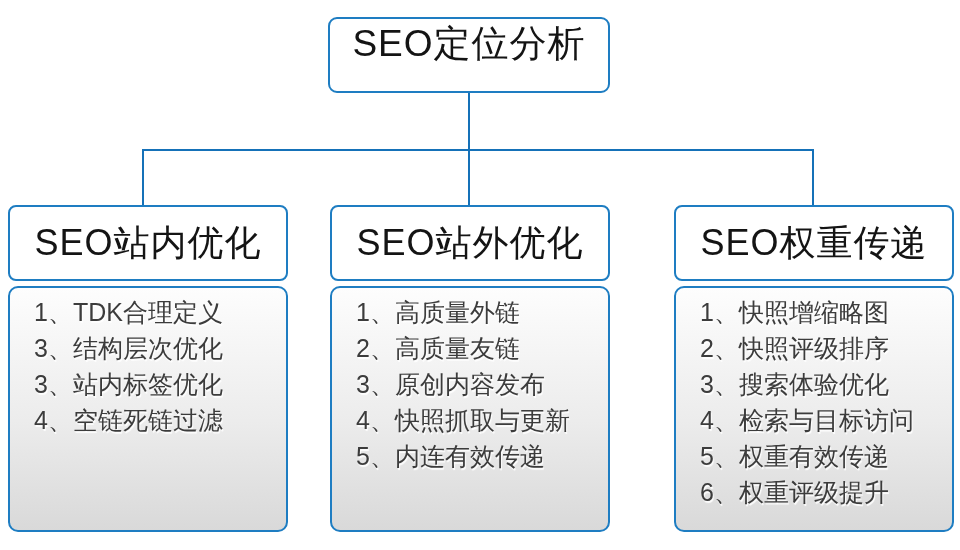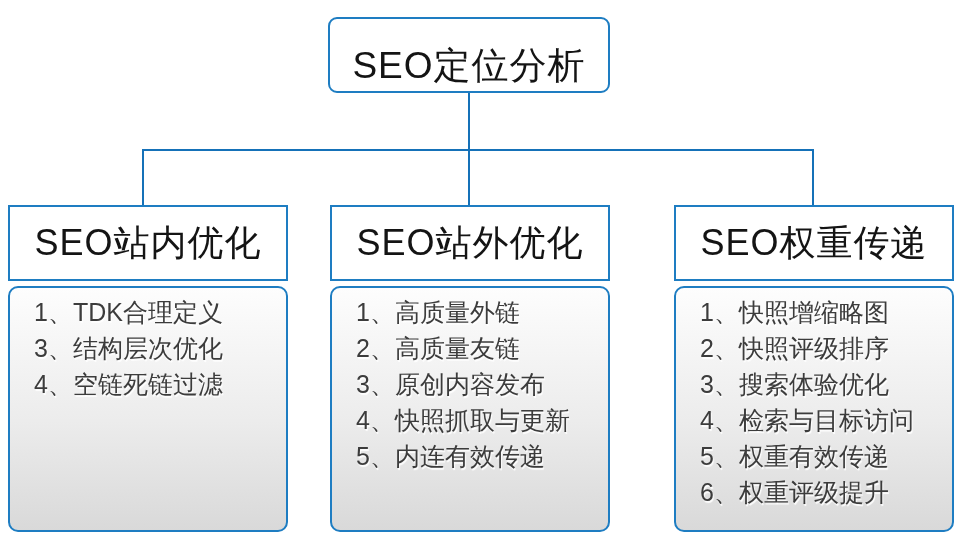--- a/index.html
+++ b/index.html
@@ -26,21 +26,21 @@
     position: absolute;
     left: 328px;
     top: 17px;
     width: 282px;
     height: 76px;
     box-sizing: border-box;
     background: #ffffff;
     border: 2px solid #1e7dc2;
     border-radius: 9px;
     display: flex;
-    align-items: flex-end;
+    align-items: flex-start;
     justify-content: center;
     font-size: 37px;
     color: #141414;
     letter-spacing: 1px;
     white-space: nowrap;
   }
 
   .column {
     position: absolute;
     top: 205px;
@@ -52,21 +52,21 @@
 
   .header-box {
     position: absolute;
     top: 0;
     left: 0;
     width: 280px;
     height: 76px;
     box-sizing: border-box;
     background: #ffffff;
     border: 2px solid #1e7dc2;
-    border-radius: 0;
+    border-radius: 8px;
     display: flex;
     align-items: center;
     justify-content: center;
     font-size: 36px;
     color: #141414;
     letter-spacing: 1px;
     white-space: nowrap;
   }
 
   .list-box {
@@ -105,20 +105,21 @@
     <span>SEO定位分析</span>
   </div>
 
   <div class="column col-0">
     <div class="header-box">
       <span>SEO站内优化</span>
     </div>
     <div class="list-box">
         <div class="item">1、TDK合理定义</div>
         <div class="item">3、结构层次优化</div>
+        <div class="item">3、站内标签优化</div>
         <div class="item">4、空链死链过滤</div>
       </div>
   </div>
 
   <div class="column col-1">
     <div class="header-box">
       <span>SEO站外优化</span>
     </div>
     <div class="list-box">
         <div class="item">1、高质量外链</div>

